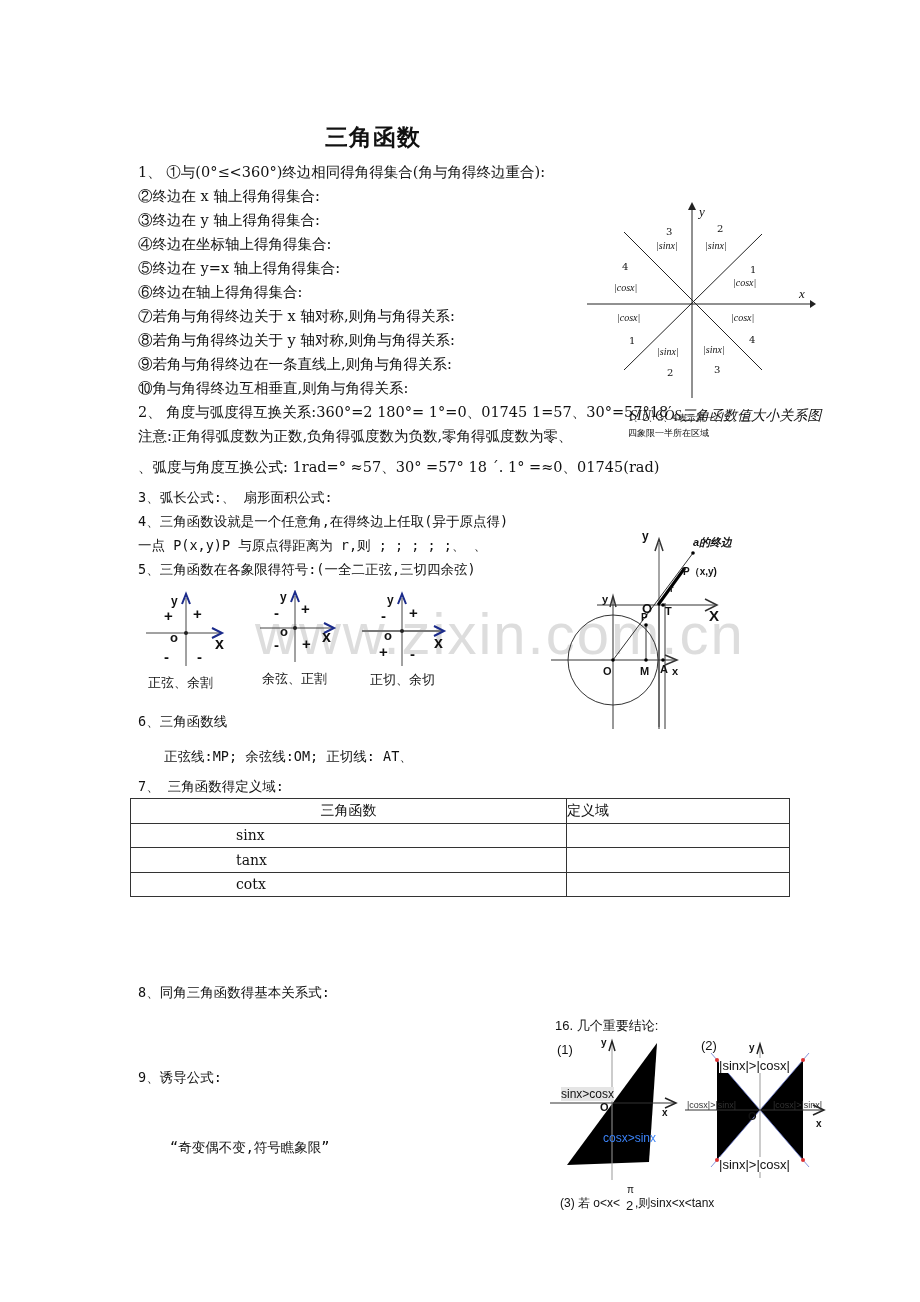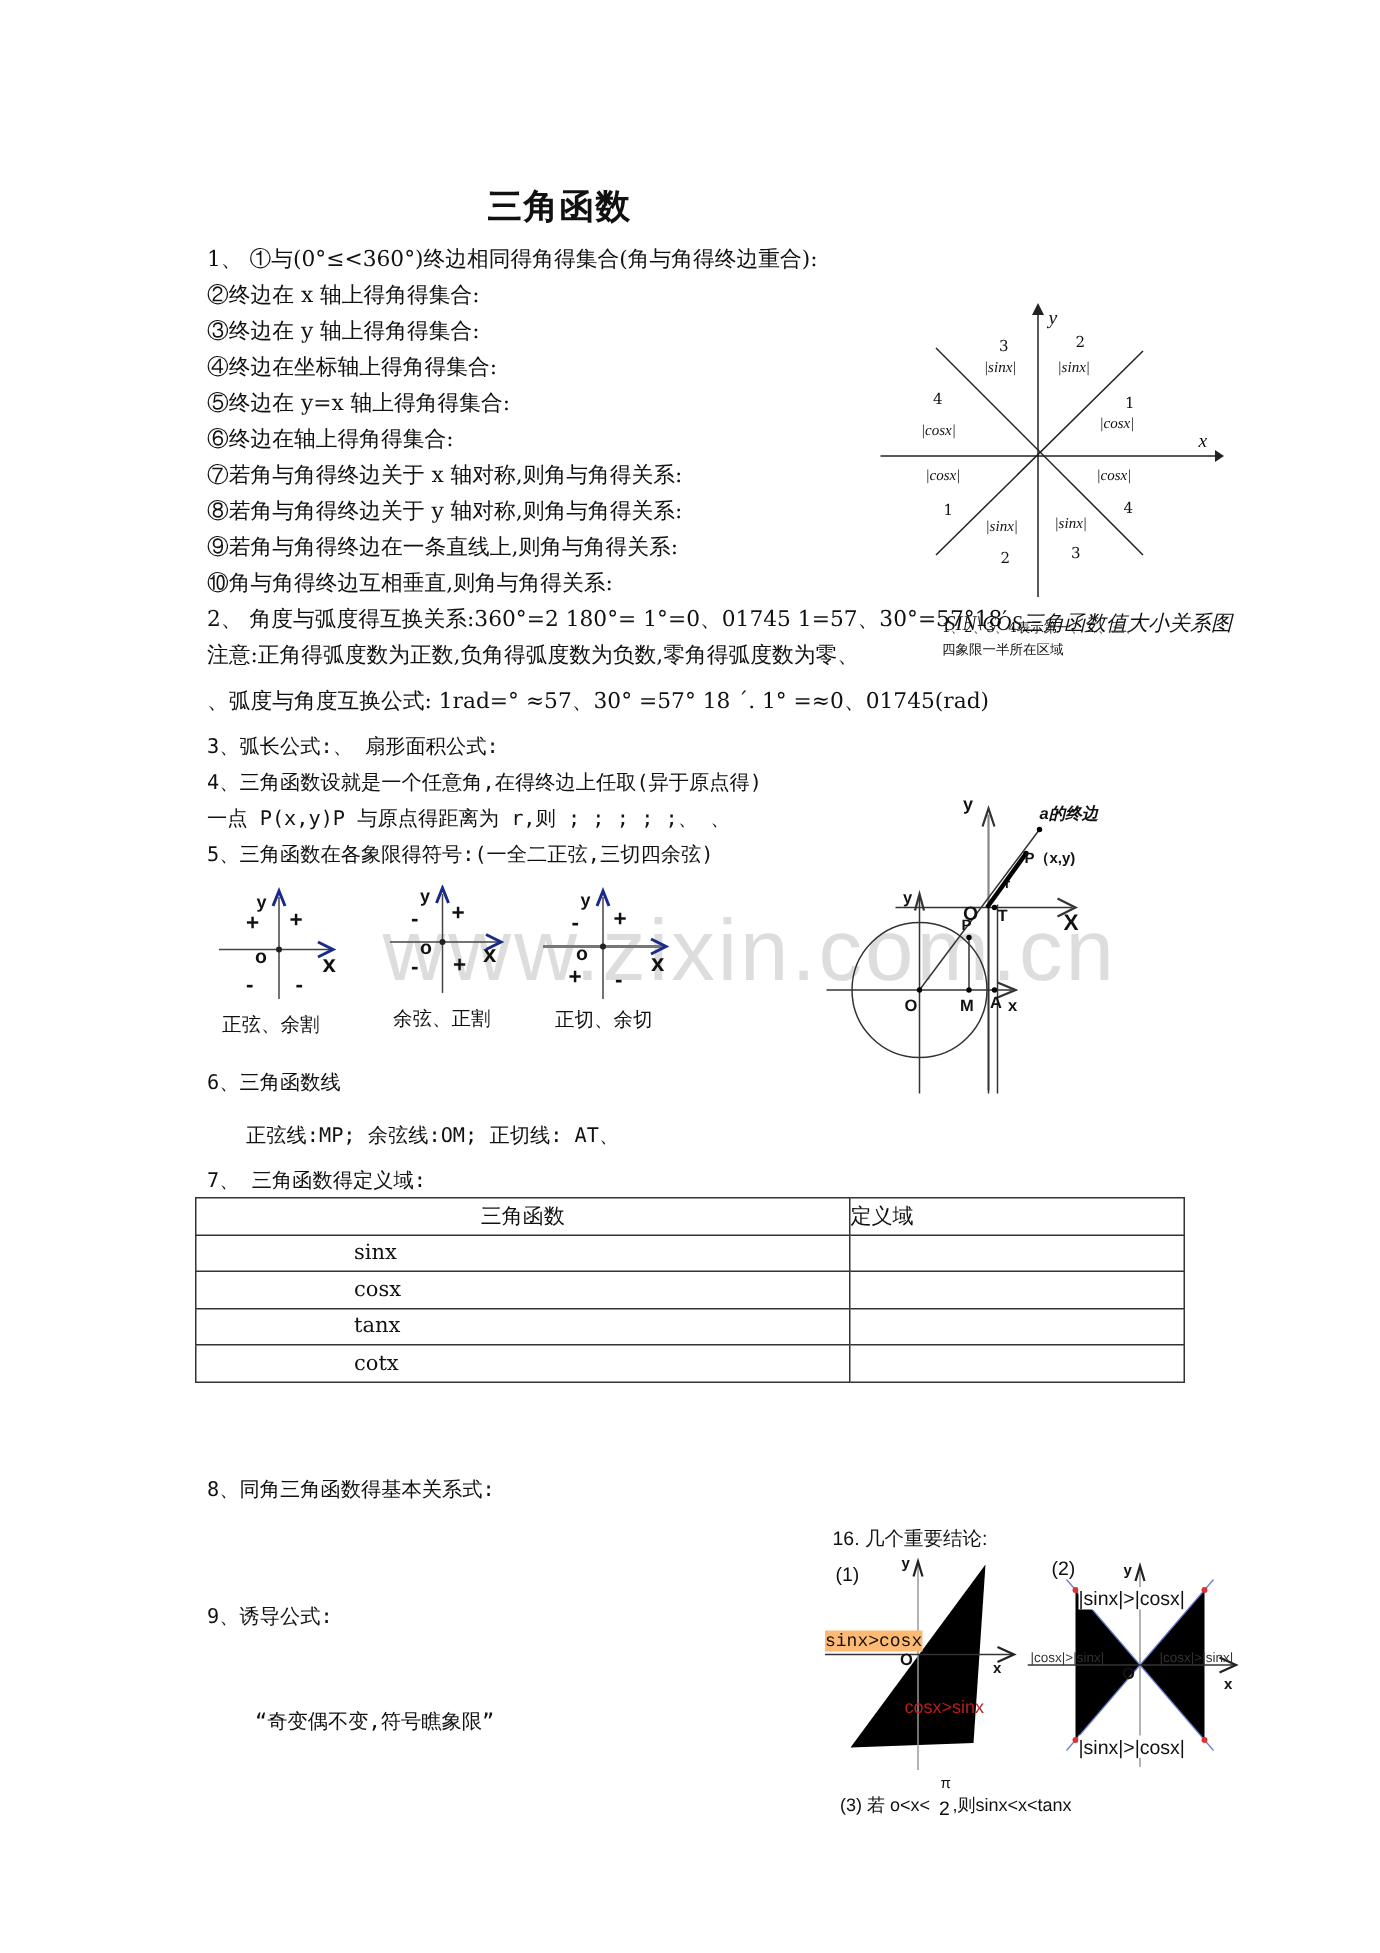--- a/index.html
+++ b/index.html
@@ -193,24 +193,20 @@
       <th>三角函数</th>
       <th>定义域</th>
     </tr>
   </thead>
   <tbody>
     <tr>
       <td>sinx</td>
       <td></td>
     </tr>
     <tr>
-      <td>cosx</td>
-      <td></td>
-    </tr>
-    <tr>
       <td>tanx</td>
       <td></td>
     </tr>
     <tr>
       <td>cotx</td>
       <td></td>
     </tr>
   </tbody>
 </table>
 
@@ -225,22 +221,22 @@
     <polygon points="22,130 112,8 104,127" fill="#000"></polygon>
     <line x1="67" y1="8" x2="67" y2="145" stroke="#999"></line>
     <polyline points="64,16 67,6 70,16" fill="none" stroke="#222" stroke-width="1.5"></polyline>
     <line x1="5" y1="68" x2="130" y2="68" stroke="#333"></line>
     <polyline points="120,63 131,68 120,73" fill="none" stroke="#222" stroke-width="1.5"></polyline>
   </svg>
   <span class="abs small-sans" style="left:12px;top:7px;font-size:13px;">(1)</span>
   <span class="abs small-sans" style="left:56px;top:2px;font-size:10px;font-weight:bold;">y</span>
   <span class="abs small-sans" style="left:117px;top:72px;font-size:10px;font-weight:bold;">x</span>
   <span class="abs small-sans" style="left:55px;top:66px;font-size:11px;font-weight:bold;">O</span>
-  <span class="abs small-sans" style="left:5px;top:52px;font-size:12px;background:#fdba74;font-family:Liberation Mono, monospace;">sinx&gt;cosx</span>
-  <span class="abs small-sans" style="left:58px;top:96px;font-size:12px;color:#b91c1c;">cosx&gt;sinx</span>
+  <span class="abs small-sans" style="left:16px;top:52px;font-size:12px;background:#e5e5e5;">sinx&gt;cosx</span>
+  <span class="abs small-sans" style="left:58px;top:96px;font-size:12px;color:#3b82f6;">cosx&gt;sinx</span>
 </div>
 
 <div class="abs" style="left:685px;top:1038px;width:145px;height:140px;">
   <svg width="145" height="140" class="abs" style="left:0;top:0;">
     <polygon points="32,22 32,122 75,72" fill="#000"></polygon>
     <polygon points="118,22 118,122 75,72" fill="#000"></polygon>
     <line x1="26" y1="15" x2="124" y2="129" stroke="#6a7ad0" stroke-width="0.8"></line>
     <line x1="124" y1="15" x2="26" y2="129" stroke="#6a7ad0" stroke-width="0.8"></line>
     <circle cx="32" cy="22" r="2" fill="#d33"></circle>
     <circle cx="118" cy="22" r="2" fill="#d33"></circle>

